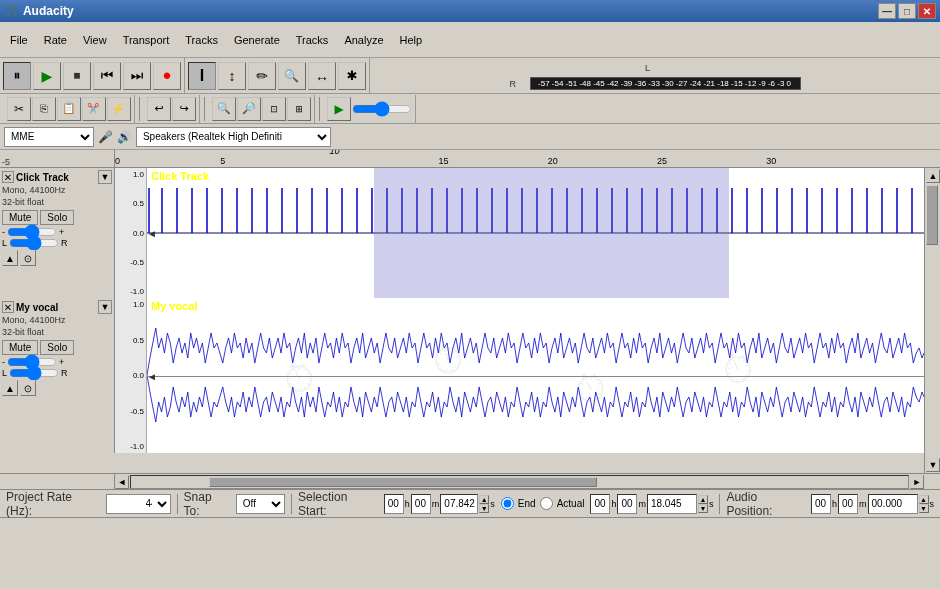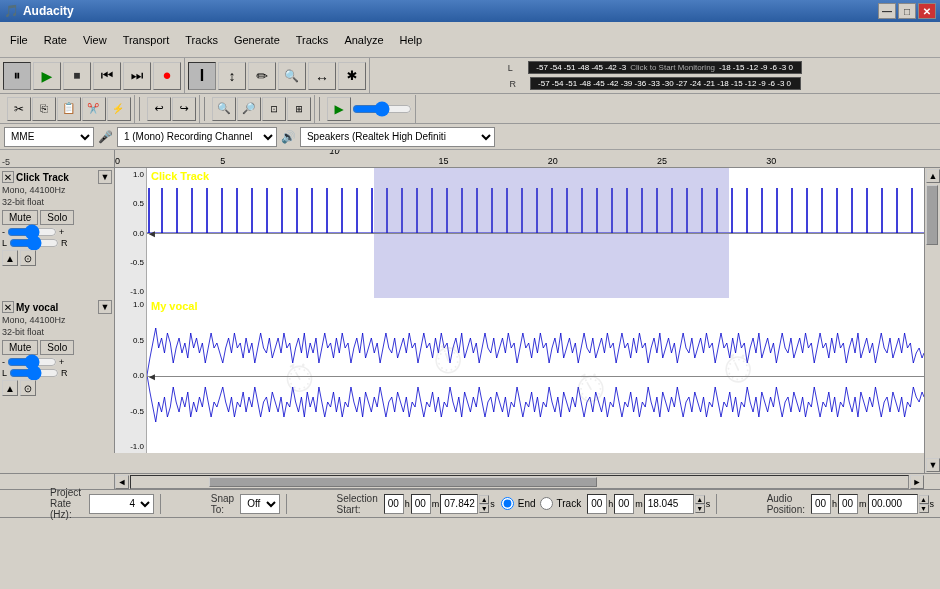--- a/index.html
+++ b/index.html
@@ -47,21 +47,21 @@
     
     .track-wave { flex: 1; position: relative; overflow: hidden; background: #fff; cursor: crosshair; }
     .track-label { position: absolute; top: 2px; left: 4px; font-size: 11px; font-weight: bold; color: #ffff00; z-index: 2; pointer-events: none; }
     .selection-overlay { position: absolute; top: 0; bottom: 0; background: rgba(100,100,200,0.3); pointer-events: none; z-index: 1; }
     
     
     #bottom { background: #d4d0c8; height: 52px; border-top: 1px solid #888; display: flex; flex-direction: column; }
     #bottom-controls { display: flex; align-items: center; gap: 8px; padding: 4px 8px; height: 26px; }
     #status-bar { height: 20px; background: #d4d0c8; border-top: 1px solid #888; display: flex; align-items: center; justify-content: space-between; padding: 0 8px; font-size: 10px; }
     
-    .bottom-label { font-size: 10px; color: #333; margin-left: 44px; }
+    .bottom-label { font-size: 12px; color: #333; }
     .time-input { display: flex; align-items: center; gap: 1px; }
     .time-box { background: white; border: 1px inset #888; height: 20px; padding: 0 3px; font-size: 10px; display: flex; align-items: center; }
     .time-spinner { display: flex; flex-direction: column; }
     .time-spin-btn { width: 10px; height: 9px; background: #d4d0c8; border: 1px outset #c0c0c0; font-size: 7px; display: flex; align-items: center; justify-content: center; cursor: pointer; line-height: 1; }
     
     .radio-group { display: flex; align-items: center; gap: 4px; }
     .radio-label { font-size: 10px; }
     
     
     .track-1 { height: 130px; }
@@ -126,27 +126,20 @@
     <div class="tb3" title="Envelope Tool" style="font-size:14px;">↕</div>
     <div class="tb3" title="Draw Tool" style="font-size:14px;">✏</div>
     <div class="tb3" title="Zoom Tool" style="font-size:12px;">🔍</div>
     <div class="tb3" title="Time Shift Tool" style="font-size:14px;">↔</div>
     <div class="tb3" title="Multi Tool" style="font-size:13px;">✱</div>
   </div>
 
   <div class="tool-group" style="flex:1; flex-direction:column; gap:1px; border-right:none;">
     <div class="vu-row">
       <span class="vu-label">L</span>
-      <div class="vu-meter" style="width:100%; position:relative;">
-        <div class="vu-start-btn" style="font-size:8px; color:#aaa; background:#1a1a1a; padding:0 6px; height:100%; display:flex;align-items:center; white-space:nowrap;">
-          <span style="color:#fff;margin-right:4px;">-57 -54 -51 -48 -45 -42 -3</span>
-          <span style="color:#aaa;">Click to Start Monitoring</span>
-          <span style="color:#fff;margin-left:4px;">-18 -15 -12 -9 -6 -3 0</span>
-        </div>
-      </div>
     </div>
     <div class="vu-row">
       <span class="vu-label">R</span>
       <div class="vu-meter" style="width:100%; position:relative;">
         <div style="font-size:8px; color:#fff; background:#1a1a1a; padding:0 6px; height:100%; display:flex;align-items:center; white-space:nowrap; width:100%;">
           -57 -54 -51 -48 -45 -42 -39 -36 -33 -30 -27 -24 -21 -18 -15 -12 -9 -6 -3 0
         </div>
       </div>
     </div>
   </div>
@@ -177,23 +170,20 @@
     <div class="tb4" title="Play at Speed" style="color:green;font-size:12px;">▶</div>
     <input type="range" min="0" max="100" value="50" style="width: 60px; height: 16px;">
   </div>
 </div>
 
 <div id="devicebar">
   <select class="dev-select" style="width:90px;">
     <option>MME</option>
   </select>
   <span class="dev-icon">🎤</span>
-  <select class="dev-select" style="width:160px;">
-    <option>1 (Mono) Recording Channel</option>
-  </select>
   <span class="dev-icon">🔊</span>
   <select class="dev-select" style="width:195px;">
     <option>Speakers (Realtek High Definiti</option>
   </select>
 </div>
 
 <div id="timeline">
   <div style="width:115px;border-right:1px solid #888;background:#d4d0c8;height:100%;display:flex;align-items:flex-end;padding-left:2px;">
     <span style="font-size:9px;color:#333;">-5</span>
   </div>
@@ -455,21 +445,21 @@
         <div class="time-spin-btn">▲</div>
         <div class="time-spin-btn">▼</div>
       </div>
       <span style="font-size:9px;">s</span>
     </div>
 
     <div class="radio-group">
       <input type="radio" name="endlen" checked="" style="">
       <span class="radio-label">End</span>
       <input type="radio" name="endlen" style="">
-      <span class="radio-label">Track</span>
+      <span class="radio-label">Actual</span>
     </div>
 
     <div class="time-input">
       <div class="time-box" style="width:20px;">00</div>
       <span style="font-size:9px;">h</span>
       <div class="time-box" style="width:20px;">00</div>
       <span style="font-size:9px;">m</span>
       <div class="time-box" style="width:50px;">18.045</div>
       <div class="time-spinner">
         <div class="time-spin-btn">▲</div>

